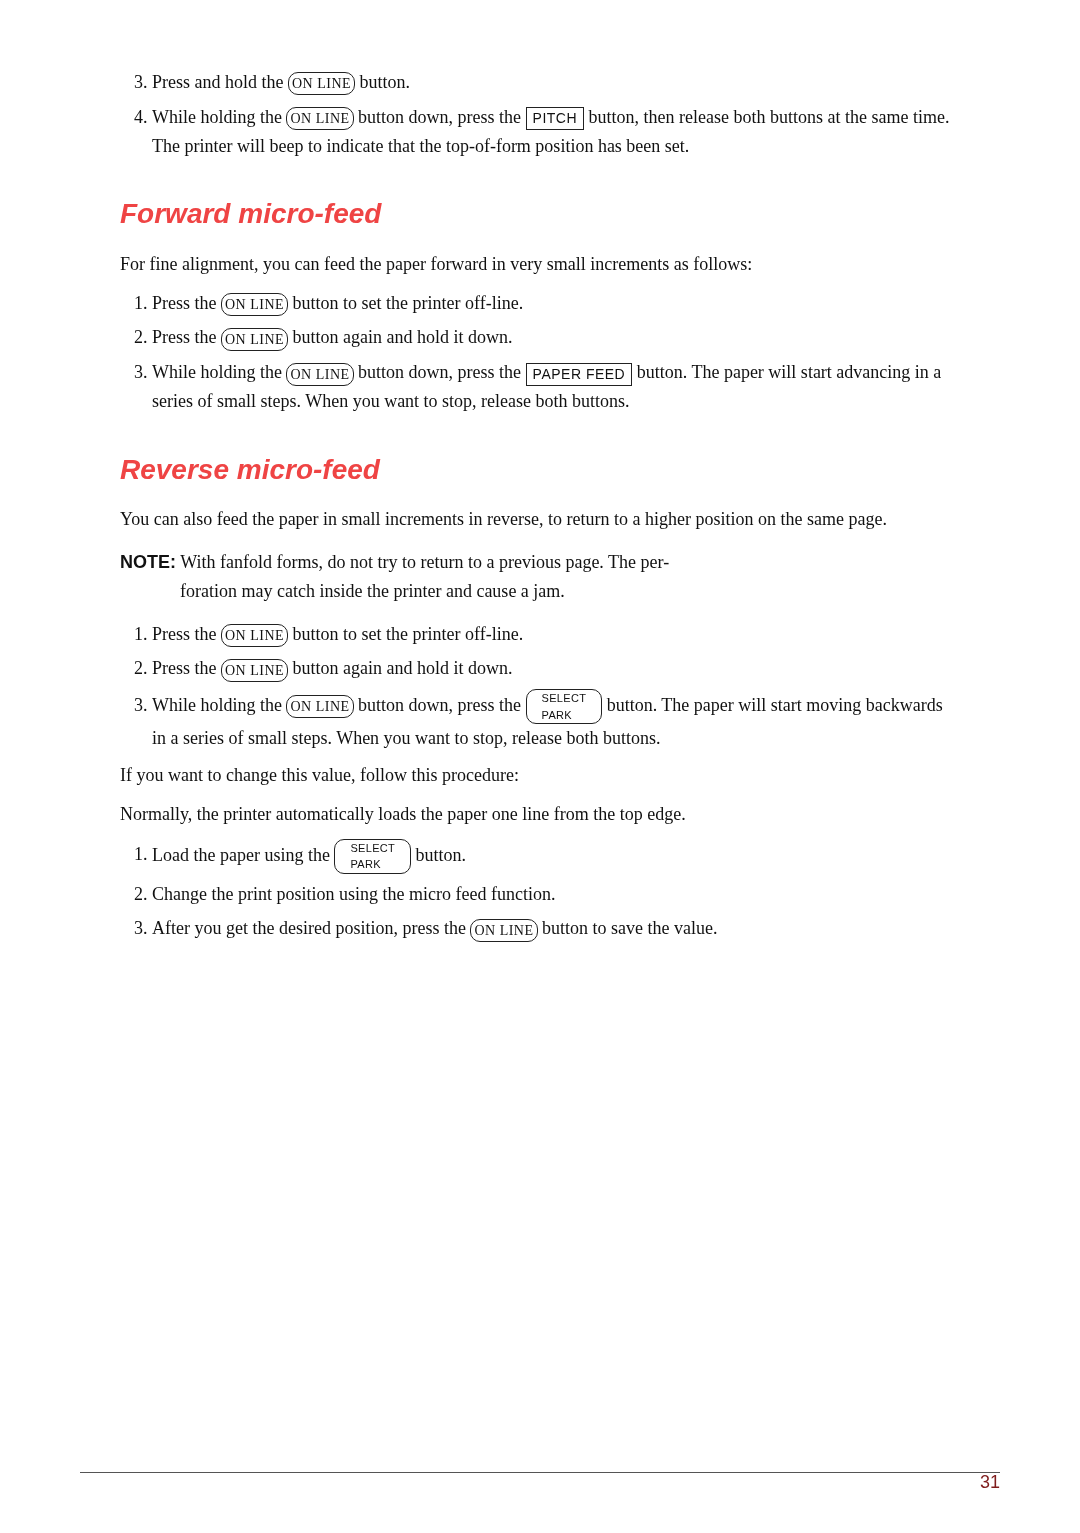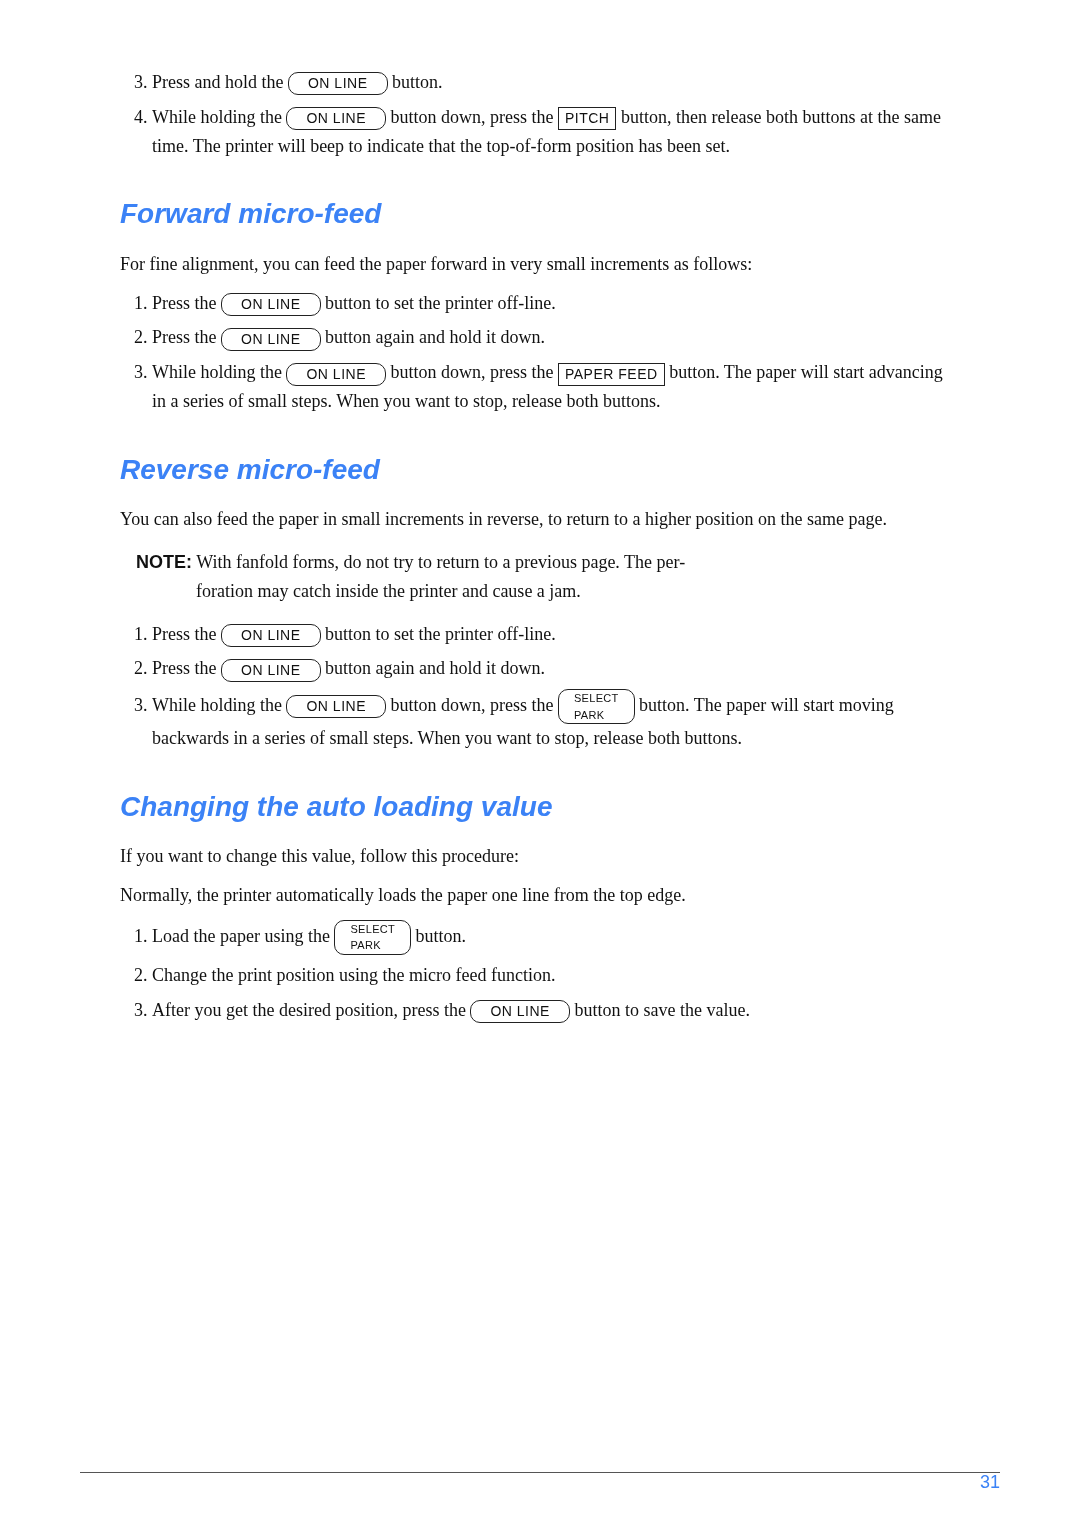--- a/index.html
+++ b/index.html
@@ -24,43 +24,43 @@
       font-size: 18px;
       line-height: 1.55;
       color: #111;
     }
     .section-title {
       font-family: Arial, Helvetica, sans-serif;
       font-weight: bold;
       font-style: italic;
       font-size: 28px;
       margin: 32px 0 14px 0;
-      color: #3b82f6;
+      color: #ef4444;
     }
     .body-text {
       margin-bottom: 10px;
       font-size: 18px;
       line-height: 1.6;
     }
     ol {
       margin: 8px 0 8px 32px;
       padding: 0;
     }
     ol li {
       margin-bottom: 6px;
       font-size: 18px;
       line-height: 1.6;
     }
     .btn-inline {
       display: inline-block;
       border: 1.5px solid #222;
       border-radius: 10px;
-      padding: 0px 19px;
+      padding: 0px 3px;
       font-size: 14px;
-      font-family: Liberation Sans, sans-serif;
+      font-family: Liberation Serif, serif;
       letter-spacing: 0.5px;
       vertical-align: middle;
       white-space: nowrap;
       background: #fff;
       line-height: 1.5;
     }
     .btn-inline-rect {
       display: inline-block;
       border: 1.5px solid #222;
       border-radius: 0;
@@ -80,39 +80,39 @@
       padding: 0px 15px;
       font-size: 11px;
       font-family: Arial, Helvetica, sans-serif;
       letter-spacing: 0.3px;
       vertical-align: middle;
       white-space: nowrap;
       background: #fff;
       line-height: 1.5;
     }
     .note-block {
-      margin: 14px 0 14px 16px;
+      margin: 14px 0 14px 0;
       font-size: 18px;
       line-height: 1.6;
     }
     .note-block .note-label {
       font-weight: bold;
       font-family: Arial, Helvetica, sans-serif;
       font-size: 18px;
     }
     .note-indent {
       margin-left: 60px;
     }
     .page-number {
       position: absolute;
       bottom: 36px;
       right: 80px;
       font-size: 18px;
       font-family: Arial, Helvetica, sans-serif;
-      color: #3b82f6;
+      color: #7f1d1d;
     }
     .bottom-rule {
       position: absolute;
       bottom: 60px;
       left: 80px;
       right: 80px;
       border: none;
       border-top: 1.5px solid #555;
     }
   </style>
@@ -180,21 +180,20 @@
     </li>
     <li>
       <span>While holding the </span>
       <span class="btn-inline">ON LINE</span>
       <span> button down, press the </span>
       <span class="btn-inline-small">SELECT<br>PARK</span>
       <span> button. The paper will start moving backwards in a series of small steps. When you want to stop, release both buttons.</span>
     </li>
   </ol>
 
-  <div class="section-title">Changing the auto loading value</div>
   <p class="body-text">If you want to change this value, follow this procedure:</p>
   <p class="body-text">Normally, the printer automatically loads the paper one line from the top edge.</p>
 
   <ol>
     <li>
       <span>Load the paper using the </span>
       <span class="btn-inline-small">SELECT<br>PARK</span>
       <span> button.</span>
     </li>
     <li>

